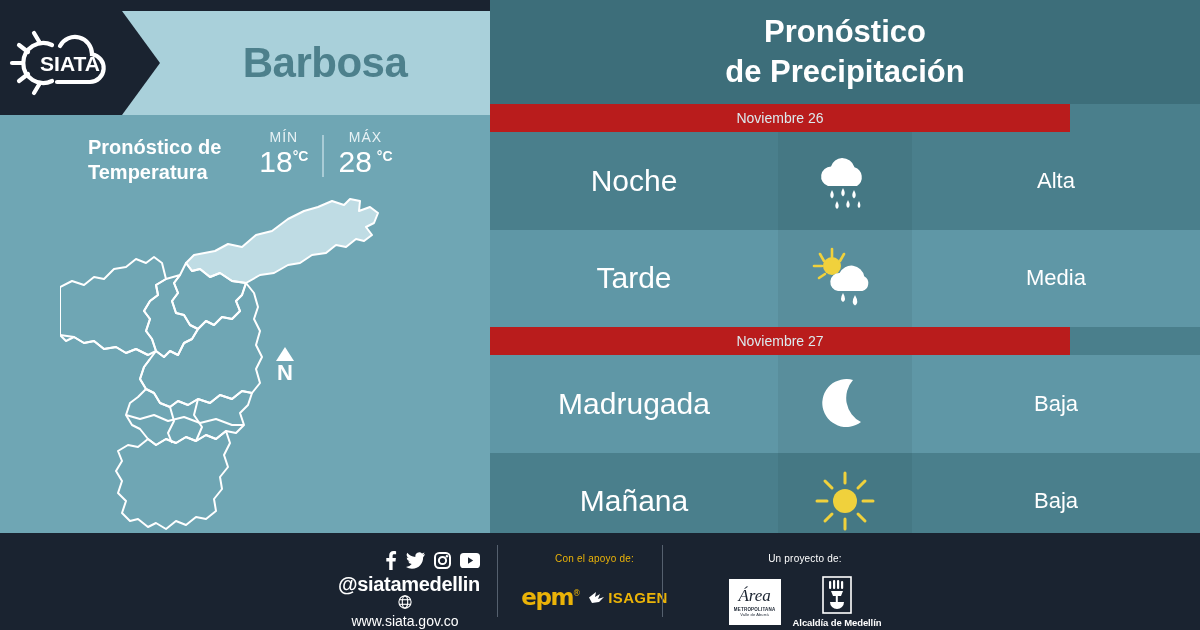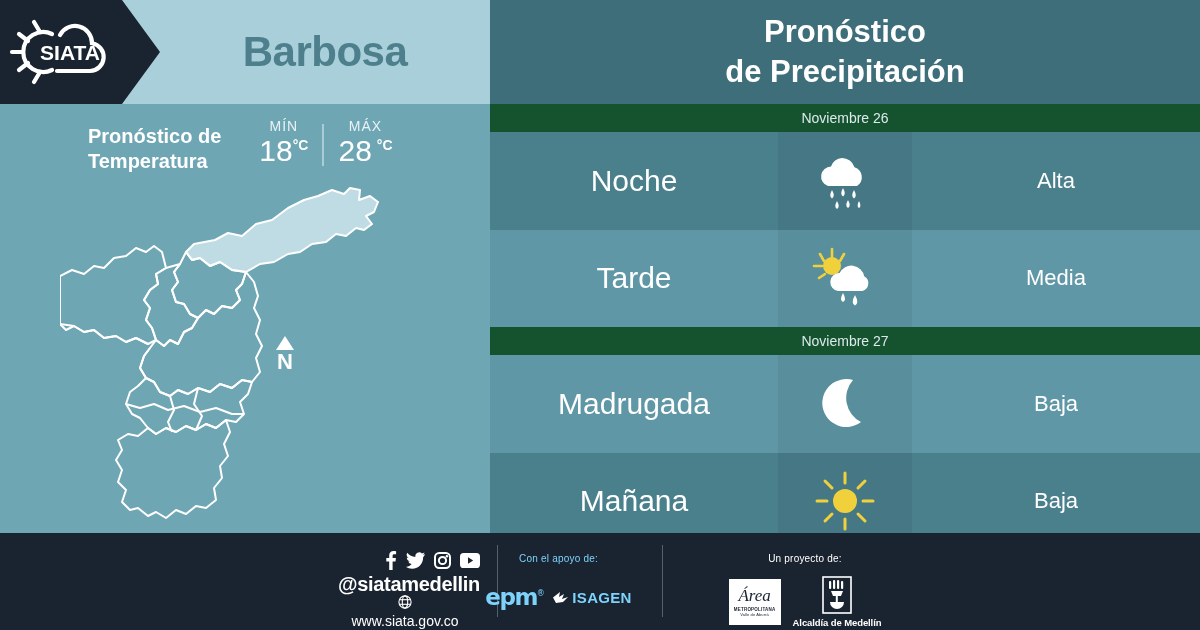--- a/index.html
+++ b/index.html
@@ -6,21 +6,21 @@
   * { margin:0; padding:0; box-sizing:border-box; }
   html,body { width:1200px; height:630px; overflow:hidden; }
   body {
     font-family:"Liberation Sans", sans-serif;
     background:#1a2330;
     -webkit-font-smoothing:antialiased;
   }
   .poster { position:relative; width:1200px; height:630px; overflow:hidden; }
 
   
-  .left-col { position:absolute; left:0; top:0; width:490px; height:601px; background:#6fa6b4; }
+  .left-col { position:absolute; left:0; top:11px; width:490px; height:601px; background:#6fa6b4; }
 
   .left-header { position:absolute; left:0; top:0; width:490px; height:104px; background:#a9d0da; }
   .logo-tag {
     position:absolute; left:0; top:0; width:160px; height:104px; background:#1a2330;
     clip-path:polygon(0 0, 122px 0, 160px 52px, 122px 104px, 0 104px);
     display:flex; align-items:center; justify-content:flex-start; padding-left:8px;
   }
   .logo-tag svg { display:block; }
   .city-name {
     position:absolute; left:160px; top:0; width:330px; height:104px;
@@ -51,21 +51,21 @@
 
   
   .right-col { position:absolute; left:490px; top:0; width:710px; height:533px; background:#4a7f8c; }
   .right-header {
     position:absolute; left:0; top:0; width:710px; height:104px; background:#3d6e7a;
     display:flex; flex-direction:column; align-items:center; justify-content:center;
   }
   .right-header .t { color:#fff; font-size:31px; font-weight:bold; line-height:1.28; text-align:center; }
 
   .date-band {
-    position:absolute; left:0; width:710px; height:28px; background:#14532d;
+    position:absolute; left:0; width:580px; height:28px; background:#b91c1c;
     display:flex; align-items:center; justify-content:center;
     color:#dceaee; font-size:14px;
   }
   #date-band-0 { top:104px; }
   #date-band-1 { top:327px; }
 
   .rows { position:absolute; left:0; top:132px; width:710px; }
   .frow { position:relative; width:710px; height:97.5px; display:flex; align-items:center; }
   .frow.odd  { background:#5f97a6; }
   .frow.even { background:#4a7f8c; }
@@ -74,21 +74,21 @@
             background:rgba(0,0,0,0.055); }
   .c-level { flex:1; text-align:center; color:#fff; font-size:22px; font-weight:300; }
 
   
   .footer { position:absolute; left:0; top:533px; width:1200px; height:97px; background:#1a2330; }
   .f-social { position:absolute; left:330px; top:18px; text-align:right; width:150px; color:#fff; }
   .f-icons { display:flex; gap:9px; justify-content:flex-end; align-items:center; margin-bottom:3px; }
   .f-handle { font-size:20px; font-weight:bold; letter-spacing:-.3px; line-height:1.1; }
   .f-web { font-size:14px; display:flex; align-items:center; justify-content:flex-end; gap:4px; line-height:1.2;flex-direction:column; }
   .vdiv { position:absolute; width:1px; background:#55606e; }
-  .f-support { position:absolute; left:476px; top:20px; width:165px; text-align:center; color:#7dd3fc; }
+  .f-support { position:absolute; left:512px; top:20px; width:165px; text-align:center; color:#eab308; }
   .f-cap { font-size:10px; margin-bottom:12px; letter-spacing:.2px; }
   .f-logos { display:flex; align-items:center; justify-content:center; gap:10px;margin-top:20px; }
   .epm-txt { font-size:23px; font-weight:bold; letter-spacing:-1.5px; font-family:"DejaVu Sans", sans-serif; }
   .epm-txt sup { font-size:8px; vertical-align:super; font-weight:normal; }
   .isagen-txt { font-size:15px; font-weight:bold; letter-spacing:.3px; display:flex; align-items:center; gap:2px; }
   .f-project { position:absolute; left:690px; top:20px; width:230px; text-align:center; color:#fff; }
   .f-proj-logos { display:flex; align-items:center; justify-content:center; gap:12px; }
   .area-logo { background:#fff; color:#1a2330; width:52px; height:46px;
                display:flex; flex-direction:column; align-items:center; justify-content:center; }
   .area-logo .scr { font-family:"Liberation Serif", serif; font-style:italic; font-size:17px; line-height:1; }

